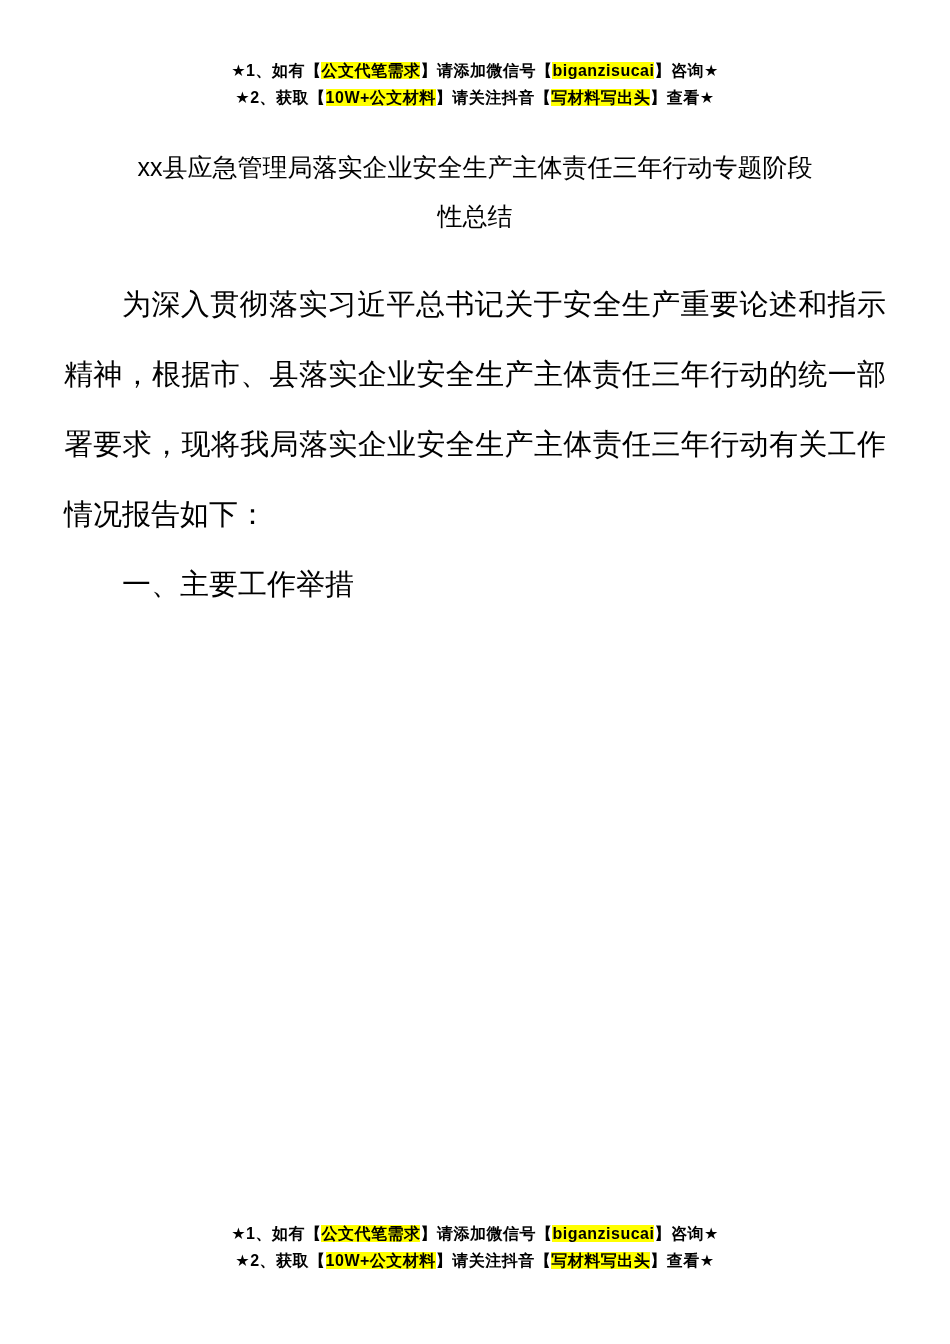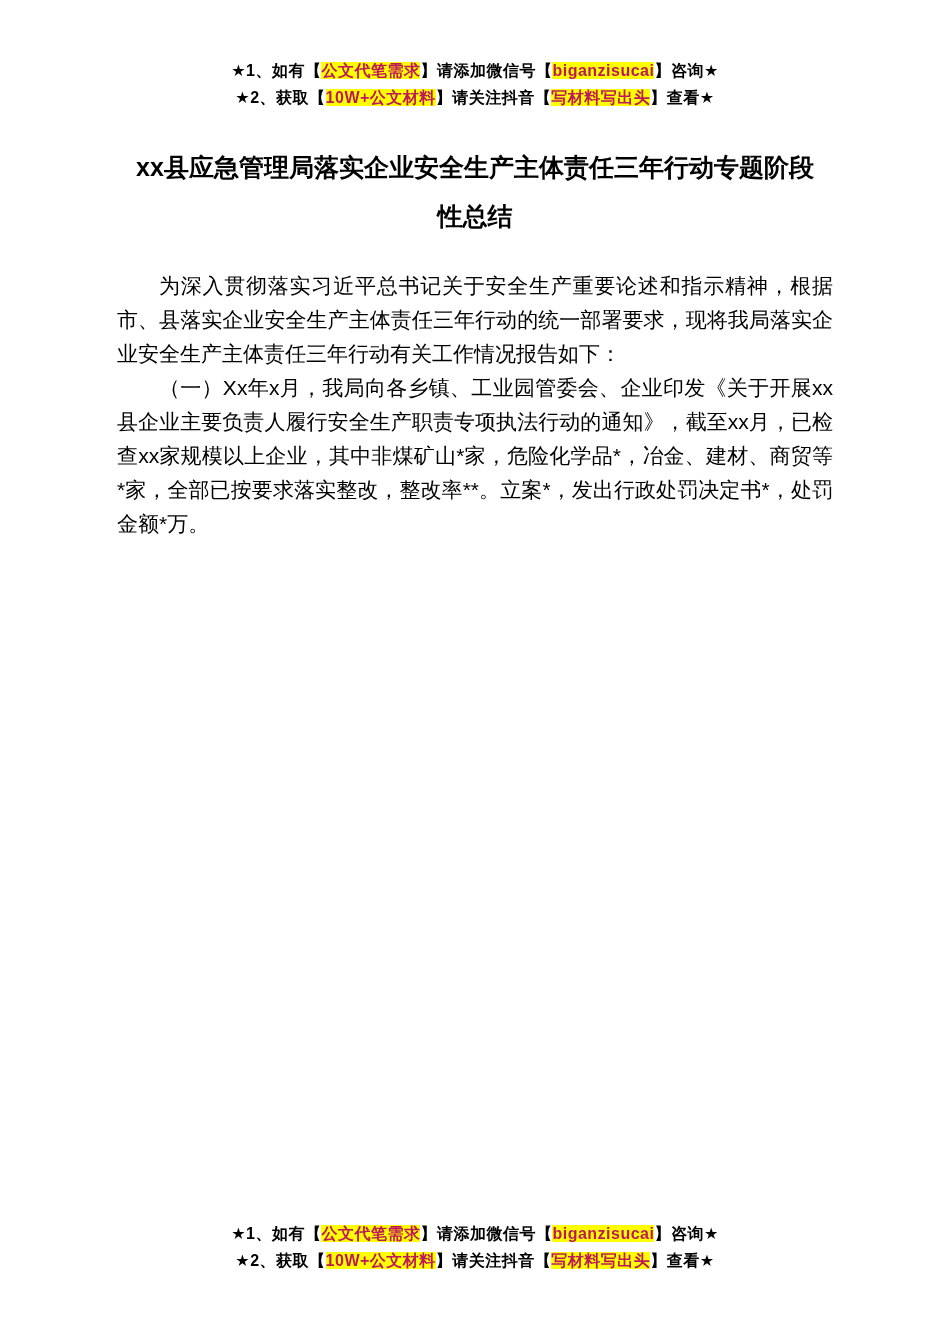--- a/index.html
+++ b/index.html
@@ -17,54 +17,54 @@
     text-align:center;
     font-weight:bold;
     font-size:16px;
     line-height:27px;
     letter-spacing:0.5px;
     white-space:nowrap;
   }
   .promo-top { padding-top:57px; }
   .promo-bottom { position:absolute; left:0; right:0; bottom:70px; }
   .hl { background:#ffff00; }
-  .red { color:#be185d; }
+  .red { color:#000000; }
   .u { text-decoration-thickness:2px; text-underline-offset:3px; }
   .doc-title {
     margin:32px auto 0;
     max-width:690px;
     font-size:25px;
-    font-weight:bold;
+    font-weight:normal;
     line-height:49px;
     text-align:center;
   }
   .body-text {
-    margin:28px 117px 0;
-    font-size:21px;
-    line-height:34px;
+    margin:28px 64px 0;
+    font-size:29px;
+    line-height:70px;
     text-align:justify;
     text-justify:inter-ideograph;
   }
   .body-text p { text-indent:2em; margin:0; }
 </style>
 </head>
 <body>
 
 <div class="page">
 
   <div class="promo promo-top">
     <div><span>★1、如有【</span><span class="hl red">公文代笔需求</span><span>】请</span><span class="u">添加</span><span>微信号【</span><span class="hl red u">biganzisucai</span><span>】咨询★</span></div>
     <div><span>★2、获取【</span><span class="hl red">10W+公文材料</span><span>】请</span><span class="u">关注</span><span>抖音【</span><span class="hl red u">写材料写出头</span><span>】查看★</span></div>
   </div>
 
   <h1 class="doc-title">xx县应急管理局落实企业安全生产主体责任三年行动专题阶段性总结</h1>
 
   <div class="body-text">
     <p>为深入贯彻落实习近平总书记关于安全生产重要论述和指示精神，根据市、县落实企业安全生产主体责任三年行动的统一部署要求，现将我局落实企业安全生产主体责任三年行动有关工作情况报告如下：</p>
-    <p>（一）Xx年x月，我局向各乡镇、工业园管委会、企业印发《关于开展xx县企业主要负责人履行安全生产职责专项执法行动的通知》，截至xx月，已检查xx家规模以上企业，其中非煤矿山*家，危险化学品*，冶金、建材、商贸等*家，全部已按要求落实整改，整改率**。立案*，发出行政处罚决定书*，处罚金额*万。</p>
+    <p>一、主要工作举措</p>
   </div>
 
   <div class="promo promo-bottom">
     <div><span>★1、如有【</span><span class="hl red">公文代笔需求</span><span>】请</span><span class="u">添加</span><span>微信号【</span><span class="hl red u">biganzisucai</span><span>】咨询★</span></div>
     <div><span>★2、获取【</span><span class="hl red">10W+公文材料</span><span>】请</span><span class="u">关注</span><span>抖音【</span><span class="hl red u">写材料写出头</span><span>】查看★</span></div>
   </div>
 
 </div>
 
 </body></html>

